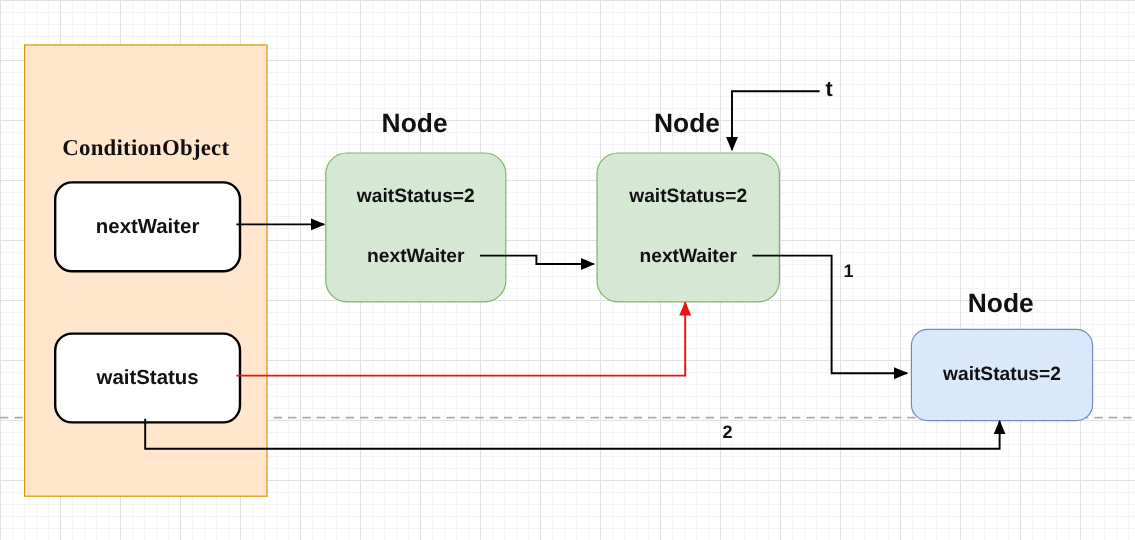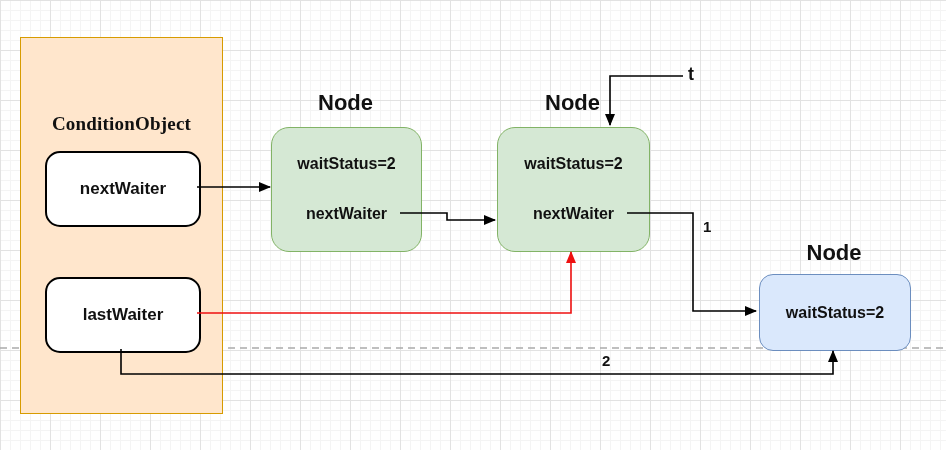--- a/index.html
+++ b/index.html
@@ -81,21 +81,21 @@
 
   <div class="abs shape" id="co-box">
     <div class="abs" id="co-title">ConditionObject</div>
   </div>
 
   <div class="abs shape wfield" id="first-waiter">
     <span>nextWaiter</span>
   </div>
 
   <div class="abs shape wfield" id="last-waiter">
-    <span>lastWaiter</span>
+    <span>waitStatus</span>
   </div>
 
   <div class="abs node-title" id="node1-title">Node</div>
   <div class="abs node-title" id="node2-title">Node</div>
   <div class="abs node-title" id="node3-title">Node</div>
 
   <div class="abs shape gnode" id="node1">
     <div class="f1">waitStatus=2</div>
     <div class="f2">nextWaiter</div>
   </div>

